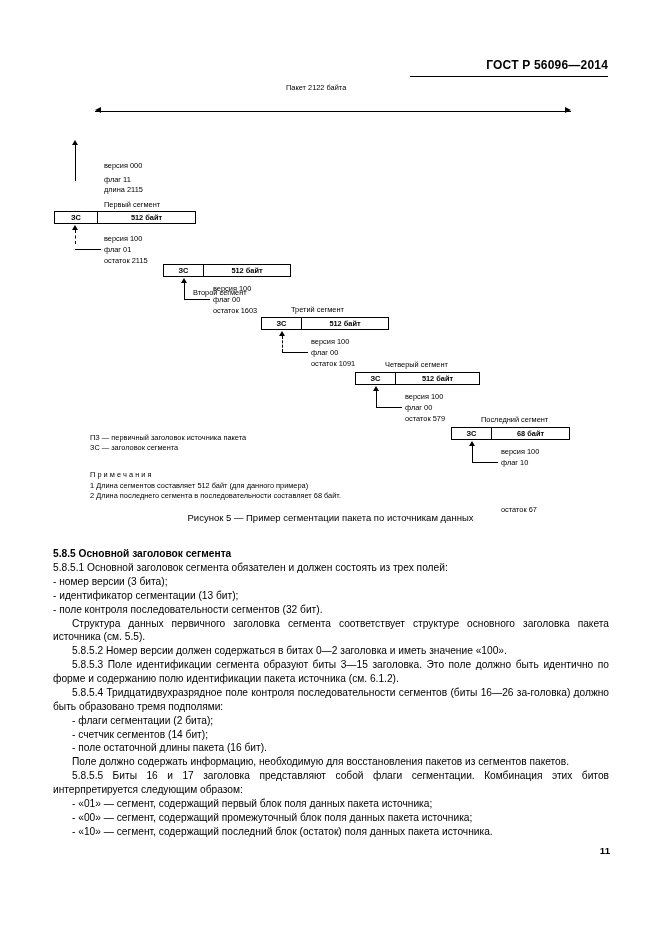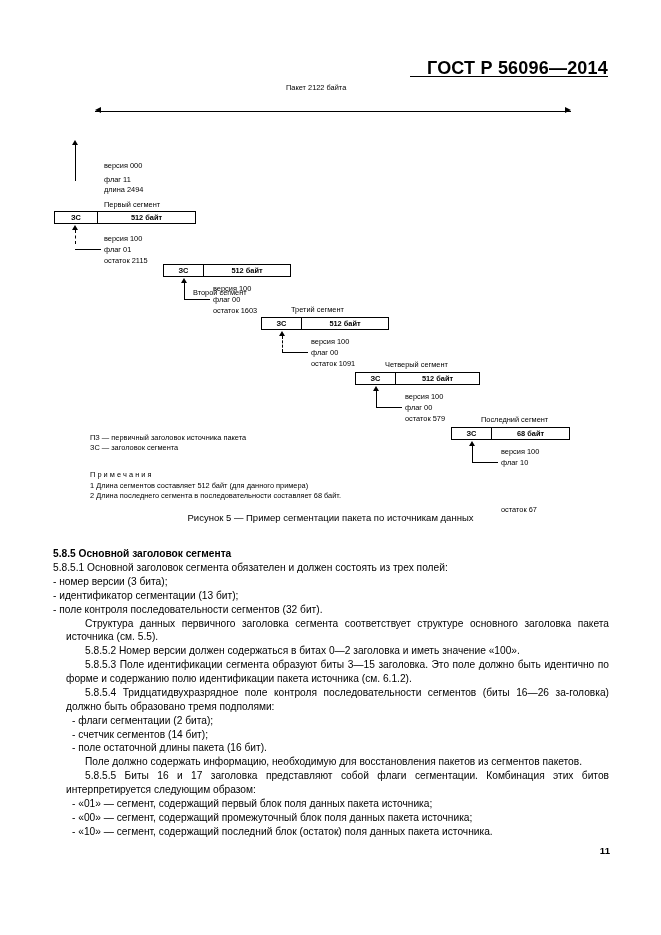--- a/index.html
+++ b/index.html
@@ -21,21 +21,21 @@
     left: 0; top: 0;
     width: 661px;
     height: 935px;
   }
 
   
   .std-header {
     position: absolute;
     right: 53px;
     top: 58px;
-    font-size: 18px;
+    font-size: 12px;
     font-weight: bold;
     letter-spacing: 0.2px;
     white-space: nowrap;
   }
   .header-rule {
     position: absolute;
     left: 410px;
     top: 76px;
     width: 198px;
     height: 0;
@@ -167,21 +167,21 @@
     font-weight: bold;
     margin: 0 0 2px 0;
     padding-top: 8px;
   }
   p.t {
     font-size: 10.2px;
     margin: 0;
     line-height: 1.36;
     text-align: justify;
   }
-  p.t.ind   { text-indent: 19px; margin-left: 13px; }
+  p.t.ind   { text-indent: 19px; }
   p.t.just  { text-align: justify; }
   p.dash {
     font-size: 10.2px;
     margin: 0;
     line-height: 1.36;
     text-align: left;
   }
   p.dash.ind2 { padding-left: 19px; }
 
   .page-num {
@@ -206,21 +206,21 @@
     <div class="dim-line"></div>
     <div class="dim-arrow left"></div>
     <div class="dim-arrow right"></div>
 
 
     <div class="vline" style="left:75px; top:65px; height:36px;"></div>
     <div class="up-arrow" style="left:72px; top:60px;"></div>
 
     <div class="fig-label" style="left:104px; top:82px;">версия 000</div>
     <div class="fig-label" style="left:104px; top:96px;">флаг 11</div>
-    <div class="fig-label" style="left:104px; top:106px;">длина 2494</div>
+    <div class="fig-label" style="left:104px; top:106px;">длина 2115</div>
 
     <div class="fig-label" style="left:104px; top:121px;">Первый сегмент</div>
     <div class="bar" style="left:54px; top:131px; width:142px;">
       <div class="cell-hdr" style="width:43px;">ЗС</div>
       <div class="cell-body" style="left:43px;">512 байт</div>
     </div>
     <div class="vline dashed" style="left:75px; top:150px; height:14px;"></div>
     <div class="up-arrow" style="left:72px; top:145px;"></div>
     <div class="hline" style="left:75px; top:169px; width:26px;"></div>
     <div class="fig-label" style="left:104px; top:155px;">версия 100</div>

